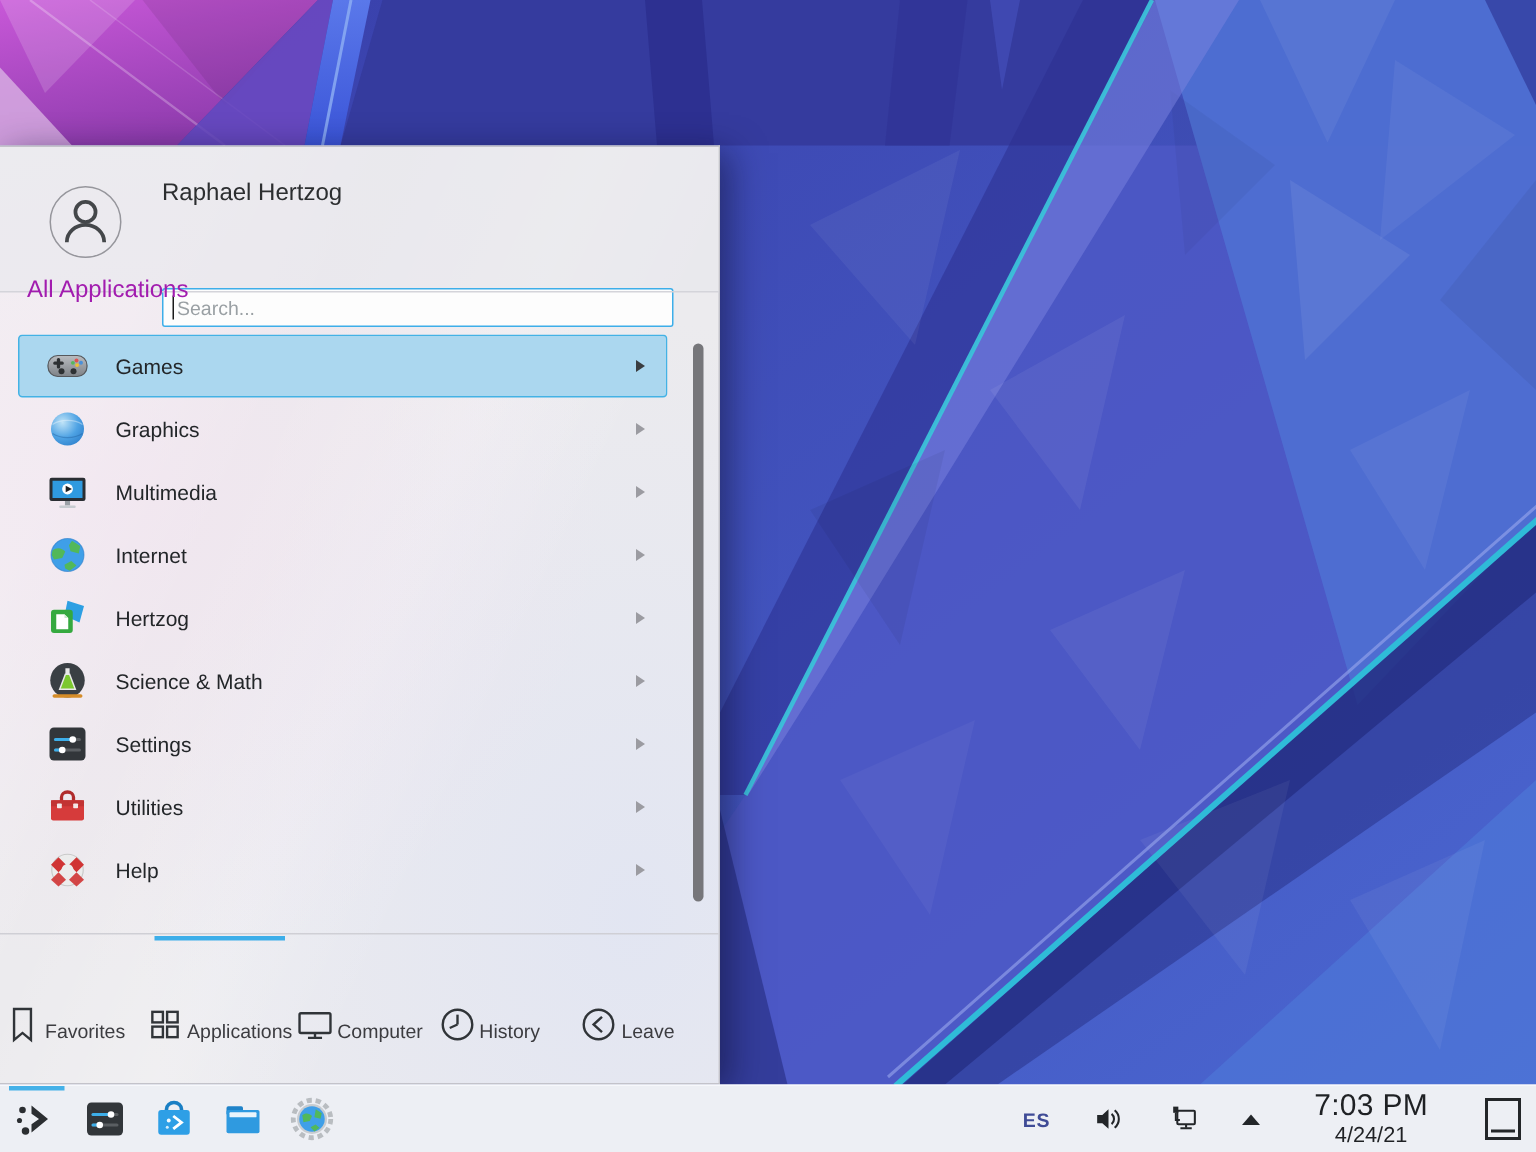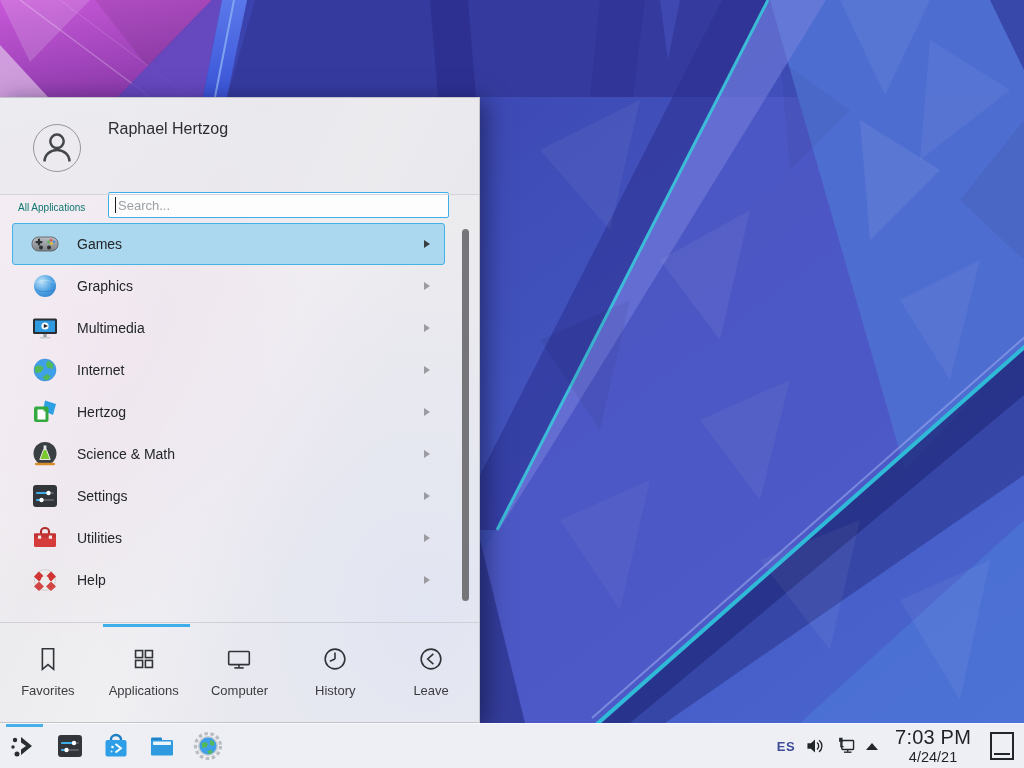--- a/index.html
+++ b/index.html
@@ -21,50 +21,50 @@
   .avatar{position:absolute;left:33px;top:26px;width:48px;height:48px;border:1px solid #96969c;
     border-radius:50%;box-sizing:border-box;}
   .user-name{position:absolute;left:108px;top:22px;font-size:16px;color:#2c2e30;}
   .search-wrap{position:absolute;left:108px;top:50px;width:341px;height:26px;margin-top:44px;}
   .search-input{width:100%;height:100%;box-sizing:border-box;border:1px solid #3daee9;
     border-radius:2px;background:#fdfdfd;font-size:13px;padding:0 6px 0 9px;outline:none;
     font-family:"Liberation Sans", sans-serif;color:#333;}
   .search-input::placeholder{color:#9aa0a4;}
   .search-caret{position:absolute;left:7px;top:5px;width:1px;height:16px;background:#1a1a1a;}
   .header-divider{position:absolute;left:0;top:96px;right:0;height:1px;background:#d4d4da;}
-  .section-label{position:absolute;left:18px;top:104px;font-size:10px;color:#0f766e;}
+  .section-label{position:absolute;left:18px;top:87px;font-size:16px;color:#a21caf;}
 
   .cat-list{position:absolute;left:12px;top:125px;width:433px;height:398px;overflow:hidden;}
   .cat-row{height:42px;display:flex;align-items:center;box-sizing:border-box;
     border:1px solid transparent;border-radius:3px;padding-left:16px;padding-right:14px;}
   .cat-row.selected{background:#abd7ef;border-color:#43b2e5;}
   .cat-row .cicon{width:32px;height:32px;flex:0 0 32px;}
   .cat-row .clabel{margin-left:16px;font-size:14px;color:#232629;flex:1;}
   .arrow{width:0;height:0;border-top:4.5px solid transparent;border-bottom:4.5px solid transparent;
     border-left:6px solid #9b9ba1;}
   .cat-row.selected .arrow{border-left-color:#3a3d40;}
 
   .scrollbar{position:absolute;left:462px;top:131px;width:7px;height:372px;
     border-radius:3.5px;background:#76767a;}
 
   .tab-divider{position:absolute;left:0;top:524px;right:0;height:1px;background:#cfcfd5;}
   .tab-indicator{position:absolute;left:103px;top:526px;width:87px;height:3px;background:#3daee9;}
   .tabbar{position:absolute;left:0;top:530px;right:0;height:94px;display:flex;}
-  .tab{flex:1;display:flex;flex-direction:column;align-items:center;padding-top:16px;cursor:default;}
+  .tab{flex:1;display:flex;flex-direction:row;align-items:center;padding-top:16px;cursor:default;}
   .tab .ticon{width:30px;height:30px;}
   .tab .tlabel{margin-top:9px;font-size:13px;color:#3c3c40;}
 
   
   .taskbar{position:absolute;left:0;bottom:0;width:1024px;height:45px;background:#edeff4;
     border-top:1px solid #f7f8fb;box-sizing:border-box;display:flex;align-items:center;}
   .task-launchers{display:flex;align-items:center;padding-left:8px;gap:14px;}
   .task-btn{position:relative;width:32px;height:40px;display:flex;align-items:center;justify-content:center;}
   .task-btn svg{width:32px;height:32px;}
   .task-active-line{position:absolute;top:-2px;left:-2px;width:37px;height:3px;background:#45b1e8;}
-  .tray{margin-left:auto;display:flex;align-items:center;gap:9px;padding-right:6px;}
+  .tray{margin-left:auto;display:flex;align-items:center;gap:28px;padding-right:6px;}
   .kbd-layout{font-size:13px;font-weight:bold;color:#3f4b96;letter-spacing:.5px;}
   .tray-icon{width:22px;height:22px;display:block;}
   .caret-up{width:0;height:0;border-left:6px solid transparent;border-right:6px solid transparent;
     border-bottom:7px solid #232629;}
   .clock{text-align:center;line-height:1;margin:0 10px 0 8px;color:#1f2124;}
   .clock .time{font-size:20px;letter-spacing:.2px;}
   .clock .date{font-size:14.5px;margin-top:3px;}
   .show-desktop{position:relative;width:24px;height:28px;border:2px solid #232629;
     box-sizing:border-box;margin-right:4px;}
   .show-desktop::after{content:"";position:absolute;left:2px;right:2px;bottom:3px;height:2px;background:#232629;}

